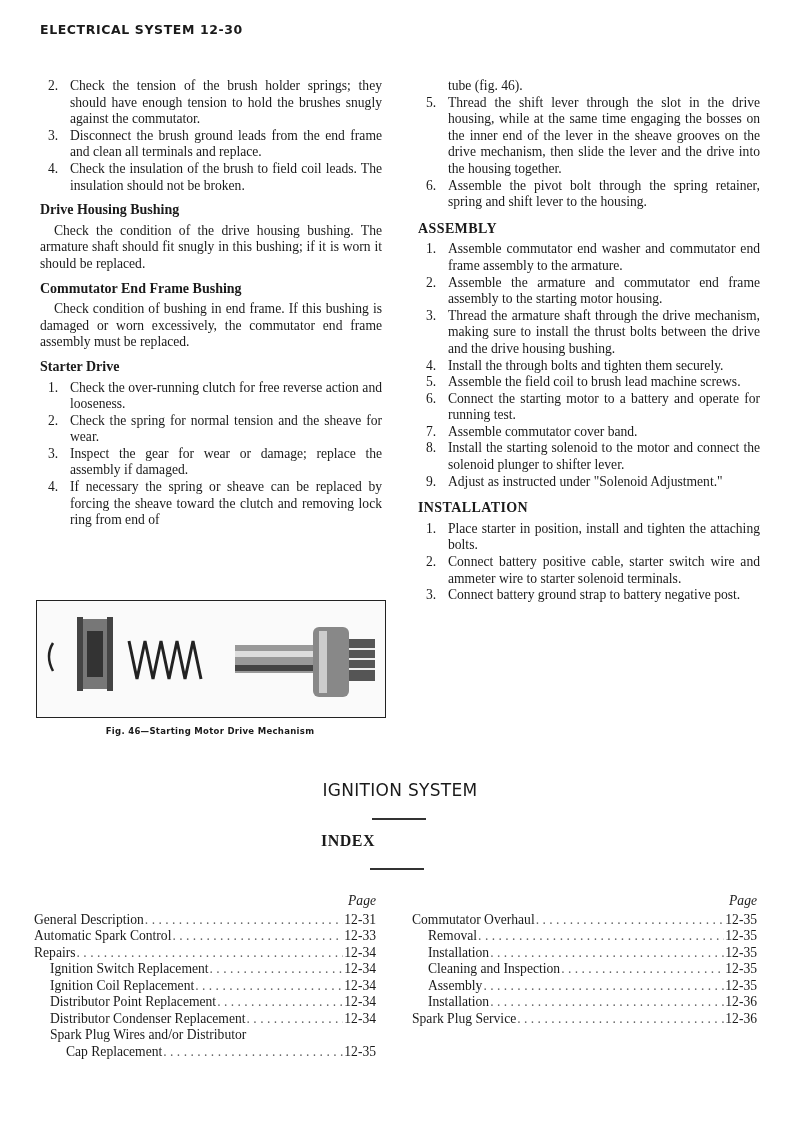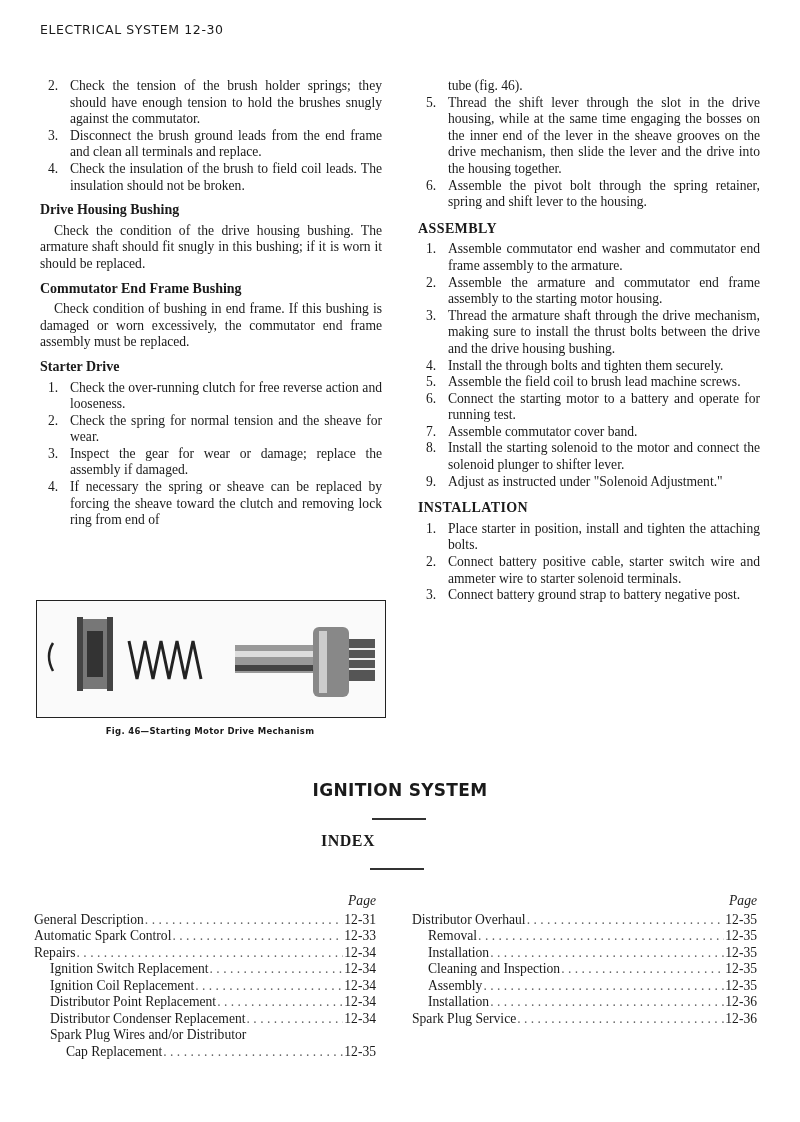--- a/index.html
+++ b/index.html
@@ -1,33 +1,33 @@
 <!DOCTYPE html>
 <html><head>
 <meta charset="utf-8">
 <style>
   html, body { margin:0; padding:0; background:#ffffff; }
   body { width:800px; height:1122px; position:relative; overflow:hidden; color:#1a1a1a;
          font-family:"Liberation Serif","DejaVu Serif",serif; }
   .header { position:absolute; left:40px; top:22px; font-family:"DejaVu Sans","Liberation Sans",sans-serif;
-            font-weight:normal; font-size:12.5px; letter-spacing:0.6px; }
+            font-weight:bold; font-size:12.5px; letter-spacing:0.6px; }
   .col { position:absolute; top:78px; font-size:13.6px; line-height:16.6px; }
   .col.left { left:40px; width:342px; }
   .col.right { left:418px; width:342px; }
   .ol { margin:0; padding:0; list-style:none; }
   .li { position:relative; padding-left:30px; text-align:justify; }
   .li .num { position:absolute; left:8px; top:0; }
   .h3 { font-weight:bold; font-size:14px; margin:8px 0 4px 0; }
   .para { text-indent:14px; text-align:justify; margin:0; }
   .h-caps { font-weight:bold; font-size:14px; letter-spacing:0.4px; margin:10px 0 4px 0; }
   .figure { position:absolute; left:36px; top:600px; width:348px; height:116px; border:1.5px solid #222; background:#fafafa; }
   .figcap { position:absolute; left:36px; top:726px; width:348px; text-align:center;
             font-family:"DejaVu Sans","Liberation Sans",sans-serif; font-weight:bold; font-size:8.5px; letter-spacing:0.3px; }
   .ign-title { position:absolute; left:0; width:800px; top:780px; text-align:center;
-               font-family:"DejaVu Sans","Liberation Sans",sans-serif; font-weight:bold; font-size:17px; letter-spacing:0.3px; }
+               font-family:"DejaVu Sans","Liberation Sans",sans-serif; font-weight:normal; font-size:17px; letter-spacing:0.3px; }
   .rule { position:absolute; height:2px; background:#333; }
   .index-title { position:absolute; left:0; width:696px; top:832px; text-align:center; font-weight:bold; font-size:16px; letter-spacing:0.5px; }
   .idx { position:absolute; font-size:13.6px; line-height:16.5px; }
   .idx.left { left:34px; width:342px; top:893px; }
   .idx.right { left:412px; width:345px; top:893px; }
   .page-hd { text-align:right; font-style:italic; margin-bottom:2px; }
   .irow { display:flex; align-items:baseline; white-space:nowrap; }
   .irow .lbl { flex:0 0 auto; }
   .irow .dots { flex:1 1 auto; overflow:hidden; color:#666; margin:0 1px; letter-spacing:2px; }
   .irow .dots::before { content:". . . . . . . . . . . . . . . . . . . . . . . . . . . . . . . . . . . . . . . . . . . . . . . . . . . . . . . . . . . . . . . ."; letter-spacing:0; }
@@ -165,21 +165,21 @@
   <div class="irow ind2">
       <span class="lbl">Cap Replacement</span>
       <span class="dots"></span>
       <span class="pg">12-35</span>
     </div>
 </div>
 
 <div class="idx right">
   <div class="page-hd">Page</div>
   <div class="irow">
-      <span class="lbl">Distributor Overhaul</span>
+      <span class="lbl">Commutator Overhaul</span>
       <span class="dots"></span>
       <span class="pg">12-35</span>
     </div>
   <div class="irow ind1">
       <span class="lbl">Removal</span>
       <span class="dots"></span>
       <span class="pg">12-35</span>
     </div>
   <div class="irow ind1">
       <span class="lbl">Installation</span>

